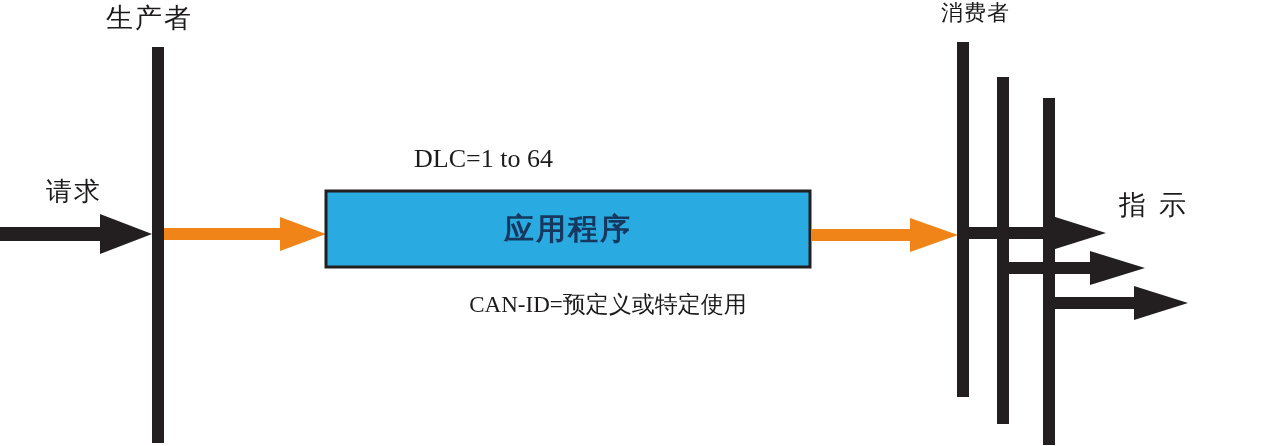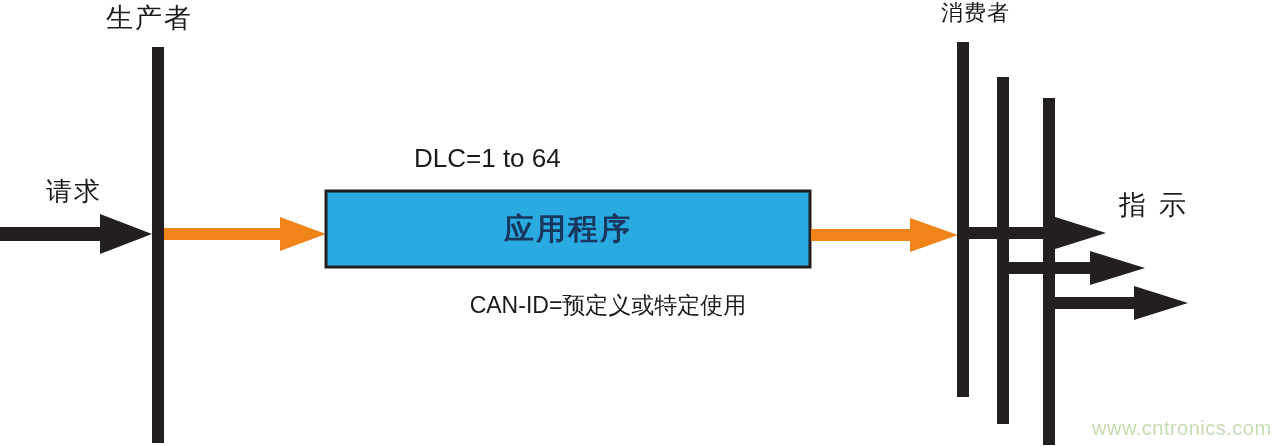--- a/index.html
+++ b/index.html
@@ -11,20 +11,21 @@
     background: #ffffff;
     overflow: hidden;
     font-family: "Liberation Sans", "DejaVu Sans", sans-serif;
   }
   .canvas svg { position: absolute; left: 0; top: 0; }
   .lbl {
     position: absolute;
     color: #1c1a1b;
     white-space: nowrap;
     line-height: 1.15;
+    font-family: Liberation Serif, serif;
   }
   .lbl-producer  { left: 106px; top: 3px;  font-size: 27px; letter-spacing: 2px; }
   .lbl-request   { left: 46px;  top: 177px; font-size: 26px; letter-spacing: 2px; }
   .lbl-dlc       { left: 414px; top: 144px; width: 300px; font-size: 26px; }
   .lbl-appbox    {
     left: 326px; top: 191px; width: 484px; height: 76px;
     display: flex; align-items: center; justify-content: center;
     font-size: 30px; font-weight: 600; color: #17375e; letter-spacing: 2px;
   }
   .lbl-canid     { left: 438px; top: 292px; width: 340px; text-align: center; font-size: 23px; }
@@ -65,15 +66,14 @@
   <div class="lbl lbl-dlc">DLC=1 to 64</div>
 
   <div class="lbl lbl-appbox">应用程序</div>
 
   <div class="lbl lbl-canid">CAN-ID=预定义或特定使用</div>
 
   <div class="lbl lbl-consumer">消费者</div>
 
   <div class="lbl lbl-indication">指示</div>
 
-  <div class="lbl lbl-watermark">www.cntronics.com</div>
 
 </div>
 
 </body></html>

